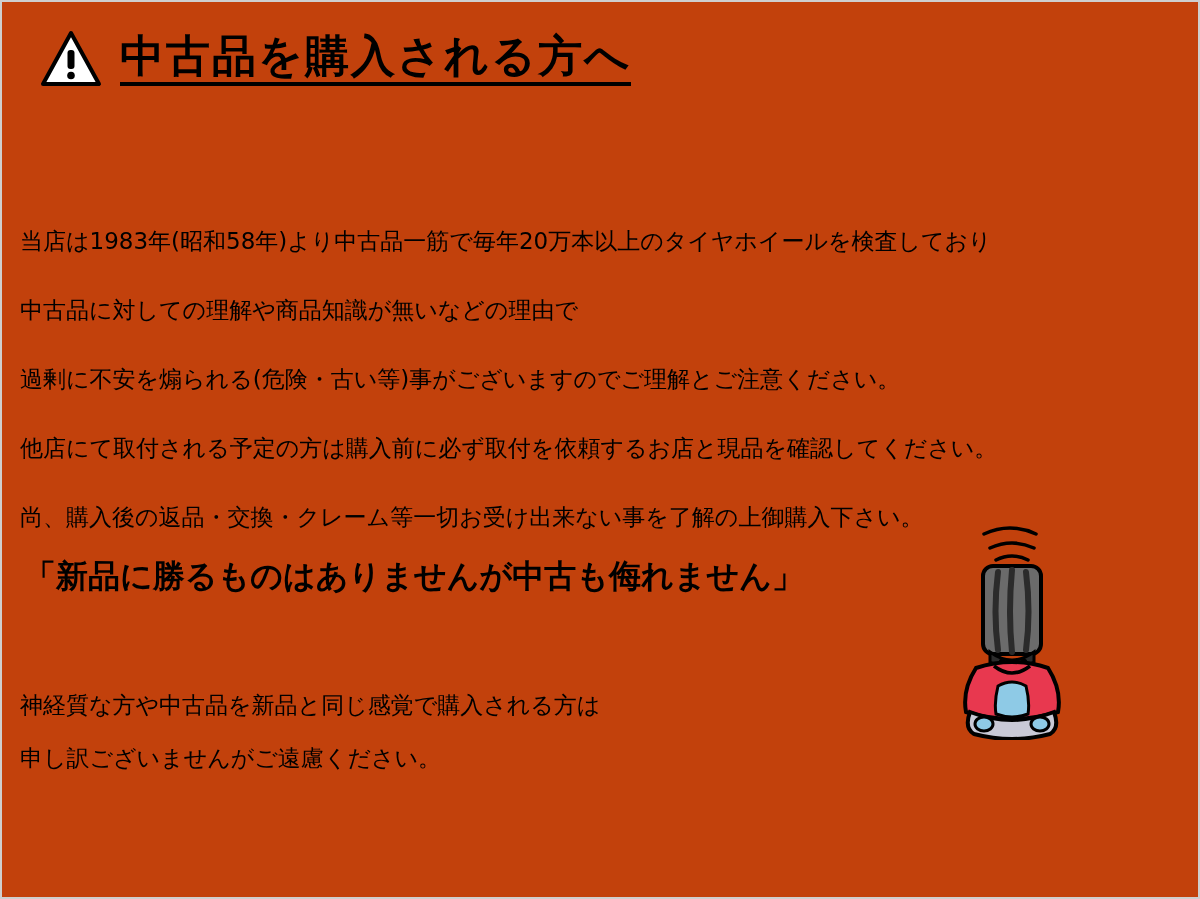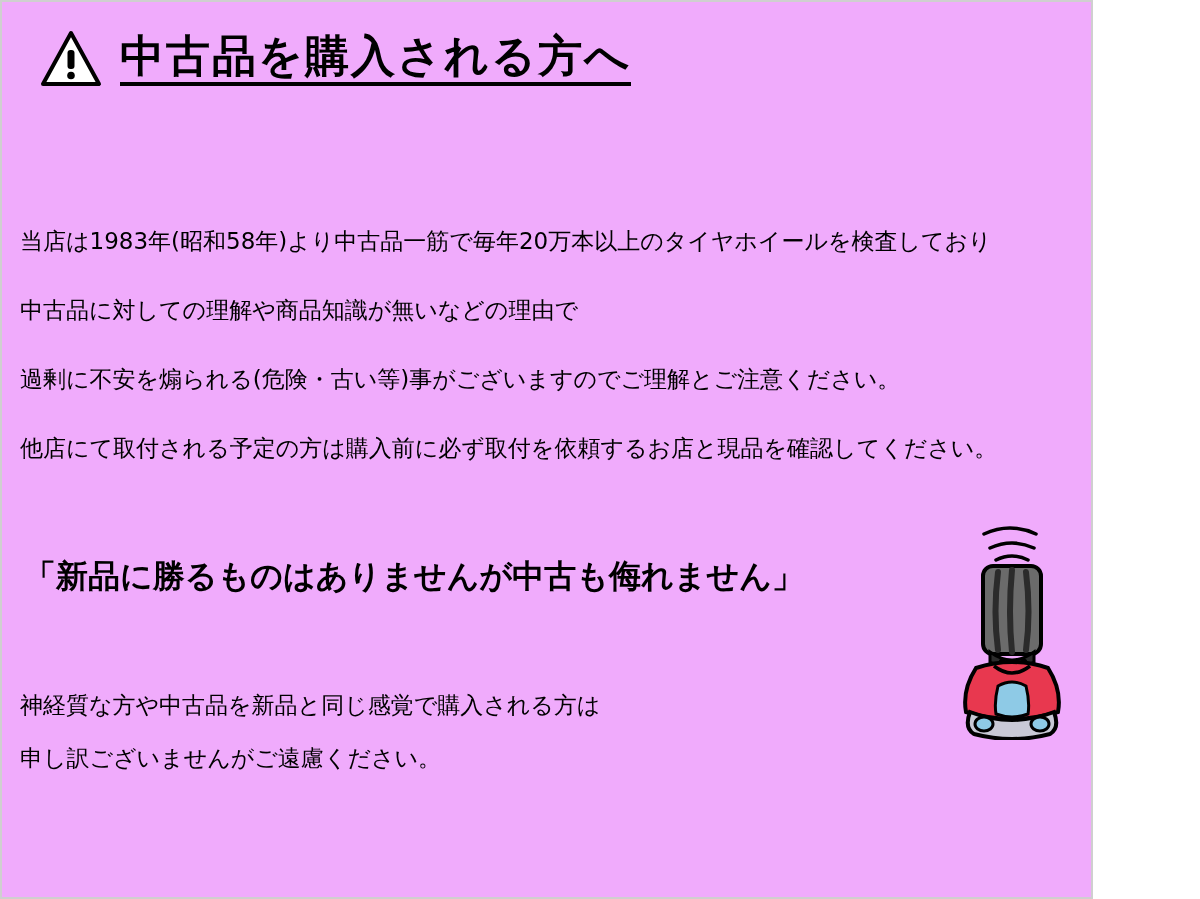--- a/index.html
+++ b/index.html
@@ -5,23 +5,23 @@
   html, body {
     margin: 0;
     padding: 0;
     background: #ffffff;
   }
   body {
     font-family: "DejaVu Sans", sans-serif;
   }
   .page {
     position: relative;
-    width: 1093px;
+    width: 1200px;
     height: 899px;
-    background: #f0abfc;
+    background: #c2410c;
     border: 2px solid #cfcfcf;
     box-sizing: border-box;
     overflow: hidden;
   }
 
   
   .header {
     position: absolute;
     left: 38px;
     top: 28px;
@@ -112,20 +112,21 @@
       </svg>
     </span>
     <div class="header-title">中古品を購入される方へ</div>
   </div>
 
   <div class="body-block">
     <div class="body-line">当店は1983年(昭和58年)より中古品一筋で毎年20万本以上のタイヤホイールを検査しており</div>
     <div class="body-line">中古品に対しての理解や商品知識が無いなどの理由で</div>
     <div class="body-line">過剰に不安を煽られる(危険・古い等)事がございますのでご理解とご注意ください。</div>
     <div class="body-line">他店にて取付される予定の方は購入前に必ず取付を依頼するお店と現品を確認してください。</div>
+    <div class="body-line">尚、購入後の返品・交換・クレーム等一切お受け出来ない事を了解の上御購入下さい。</div>
   </div>
 
   <div class="quote-line">「新品に勝るものはありませんが中古も侮れません」</div>
 
   <div class="tail-block">
     <div class="tail-line">神経質な方や中古品を新品と同じ感覚で購入される方は</div>
     <div class="tail-line">申し訳ございませんがご遠慮ください。</div>
   </div>
 
   <div class="illustration">

